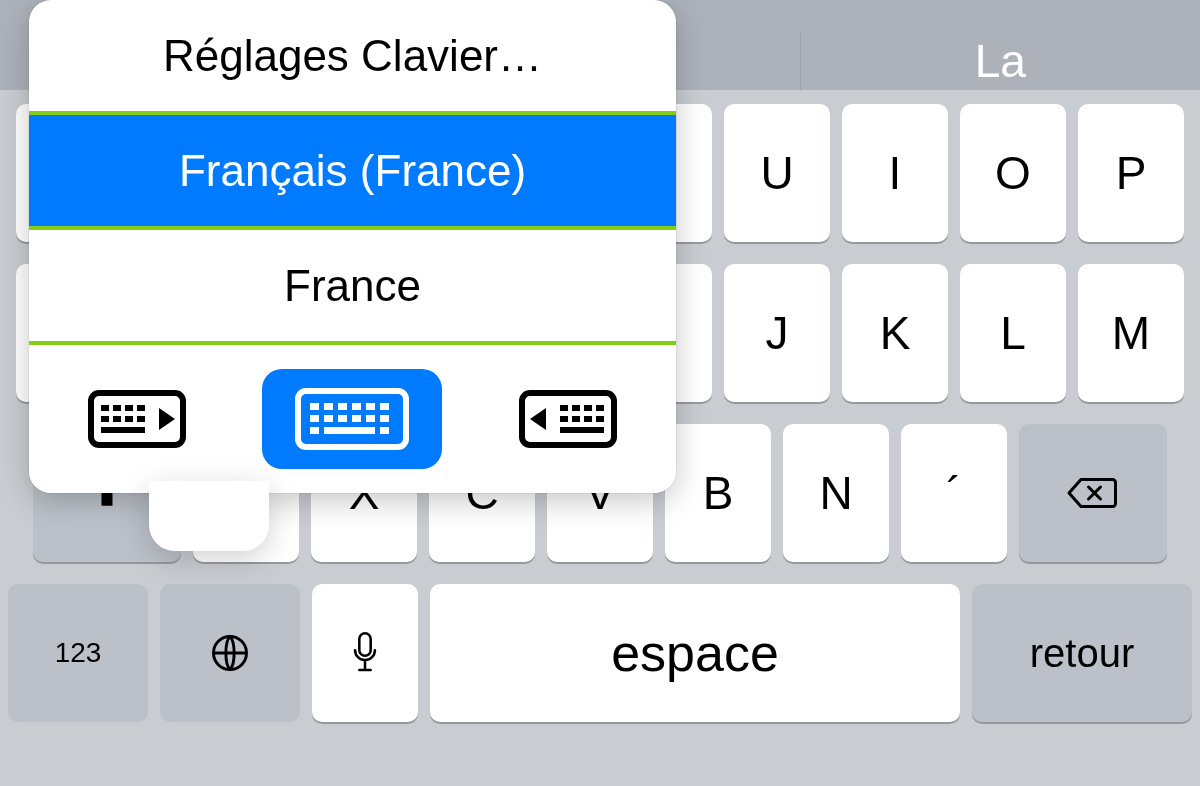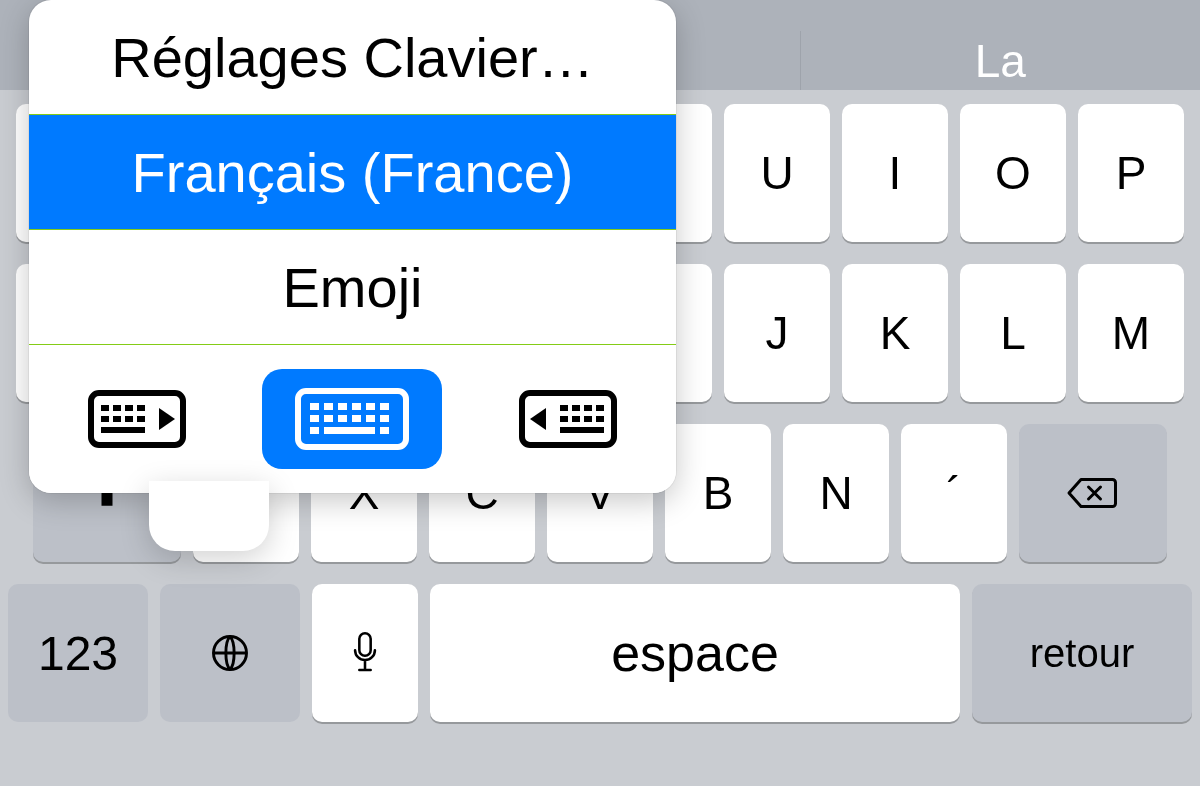--- a/index.html
+++ b/index.html
@@ -49,21 +49,21 @@
     justify-content: center;
     font-size: 46px;
     color: #000;
     height: 138px;
     width: 106px;
   }
   .key.fn { background: #bcc0c8; }
 
   
   .row4 .key { height: 138px; }
-  .k-123 { width: 140px; font-size: 48px; background:#c9ccd1; box-shadow:none;}
+  .k-123 { width: 140px; font-size: 28px; background:#c9ccd1; box-shadow:none;}
   .k-globe { width: 140px; background:#c9ccd1; box-shadow:none;}
   .k-mic { width: 106px; }
   .k-space { flex: 1; font-size: 52px; }
   .k-return { width: 220px; font-size: 40px; }
 
   
   .popover {
     position: absolute;
     top: 0;
     left: 29px;
@@ -72,22 +72,22 @@
     border-radius: 22px;
     box-shadow: 0 8px 30px rgba(0,0,0,0.22), 0 0 0 1px rgba(0,0,0,0.05);
     z-index: 50;
     overflow: visible;
   }
   .pop-item {
     height: 115px;
     display: flex;
     align-items: center;
     justify-content: center;
-    font-size: 56px;
-    border-bottom: 1px solid #84cc16;
+    font-size: 44px;
+    border-bottom: 4px solid #84cc16;
     color: #000;
     border-radius: 0;
   }
   .pop-item:first-child { border-top-left-radius: 22px; border-top-right-radius: 22px;}
   .pop-item.selected {
     background: #007aff;
     color: #ffffff;
   }
   .pop-item:last-of-type { border-bottom: 1px solid #e5e5e8; }
 
@@ -230,21 +230,21 @@
 </div>
 
 <div class="popover">
   <div class="pop-item">
     <span>Réglages Clavier…</span>
   </div>
   <div class="pop-item selected">
     <span>Français (France)</span>
   </div>
   <div class="pop-item">
-    <span>Emoji</span>
+    <span>France</span>
   </div>
   <div class="pop-dock-row">
     <div class="dock-btn">
       <span>
         <svg width="100" height="64" viewBox="0 0 100 64">
           <rect x="4" y="6" width="92" height="52" rx="8" fill="none" stroke="#000" stroke-width="6"></rect>
           <g fill="#000">
             <rect x="14" y="18" width="8" height="6"></rect>
               <rect x="26" y="18" width="8" height="6"></rect>
               <rect x="38" y="18" width="8" height="6"></rect>

